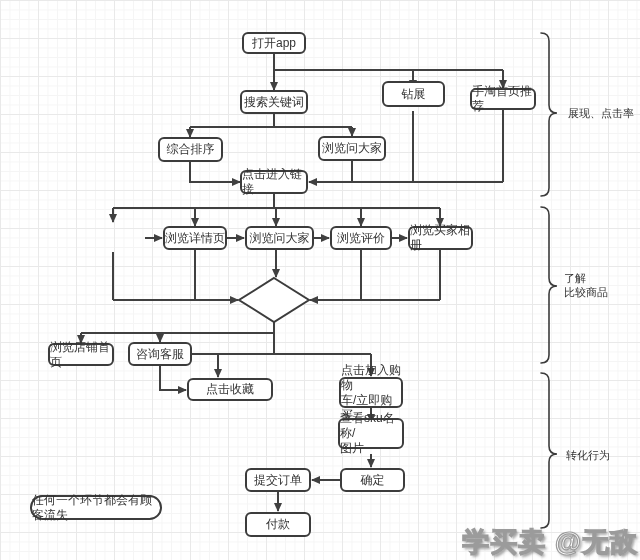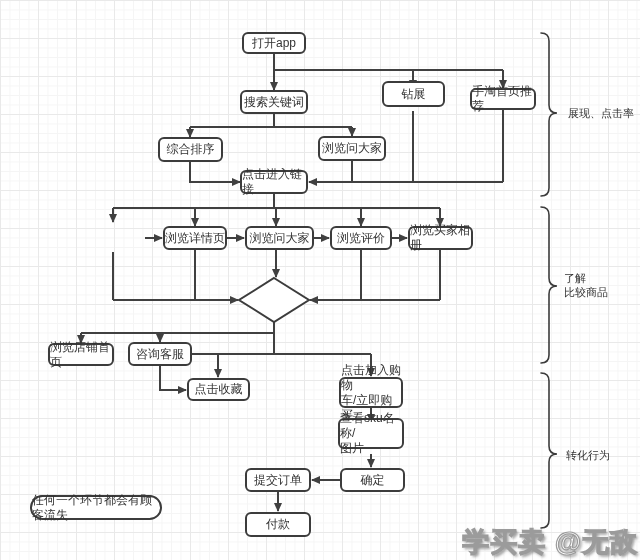--- a/index.html
+++ b/index.html
@@ -110,21 +110,21 @@
   <div class="node" style="left:470px;top:88px;width:66px;height:22px">手淘首页推荐</div>
   <div class="node" style="left:158px;top:137px;width:65px;height:25px">综合排序</div>
   <div class="node" style="left:318px;top:136px;width:68px;height:25px">浏览问大家</div>
   <div class="node" style="left:240px;top:170px;width:68px;height:24px">点击进入链接</div>
   <div class="node" style="left:163px;top:226px;width:64px;height:24px">浏览详情页</div>
   <div class="node" style="left:245px;top:226px;width:69px;height:24px">浏览问大家</div>
   <div class="node" style="left:330px;top:226px;width:62px;height:24px">浏览评价</div>
   <div class="node" style="left:408px;top:226px;width:65px;height:24px">浏览买家相册</div>
   <div class="node" style="left:48px;top:343px;width:66px;height:23px">浏览店铺首页</div>
   <div class="node" style="left:128px;top:342px;width:64px;height:24px">咨询客服</div>
-  <div class="node" style="left:187px;top:378px;width:63px;height:23px">点击收藏</div>
+  <div class="node" style="left:187px;top:378px;width:86px;height:23px">点击收藏</div>
   <div class="node" style="left:339px;top:377px;width:64px;height:31px">点击加入购物
 车/立即购买</div>
   <div class="node" style="left:338px;top:418px;width:66px;height:31px">查看sku名称/
 图片</div>
   <div class="node" style="left:245px;top:468px;width:66px;height:24px">提交订单</div>
   <div class="node" style="left:340px;top:468px;width:65px;height:24px">确定</div>
   <div class="node" style="left:245px;top:512px;width:66px;height:25px">付款</div>
 
   <div class="node note" style="left:30px;top:495px;width:132px;height:25px">任何一个环节都会有顾客流失</div>
 

